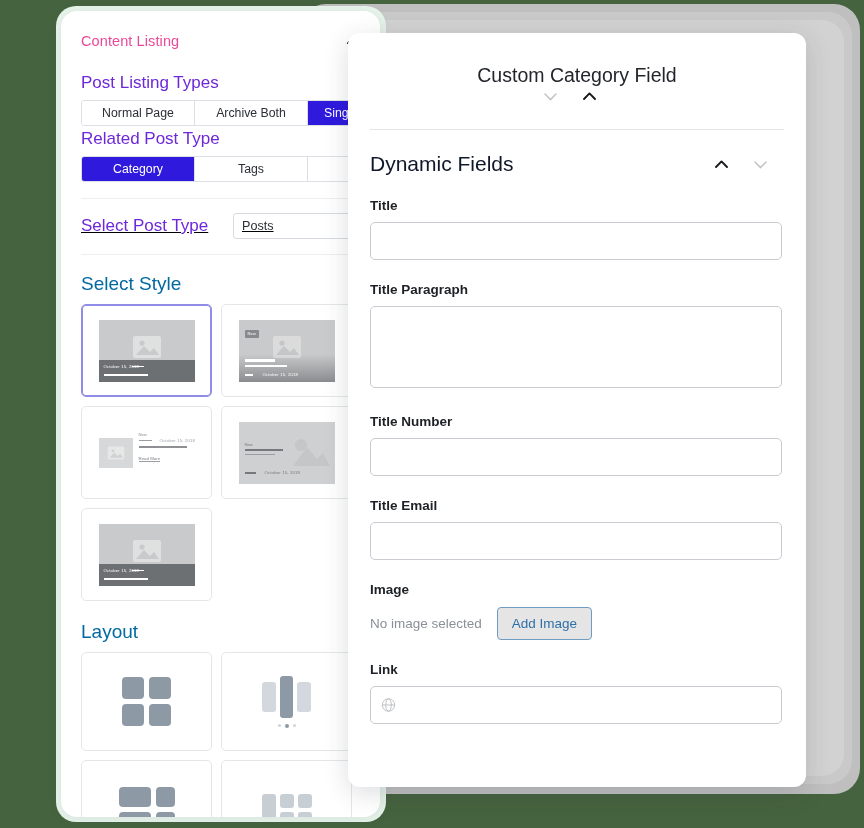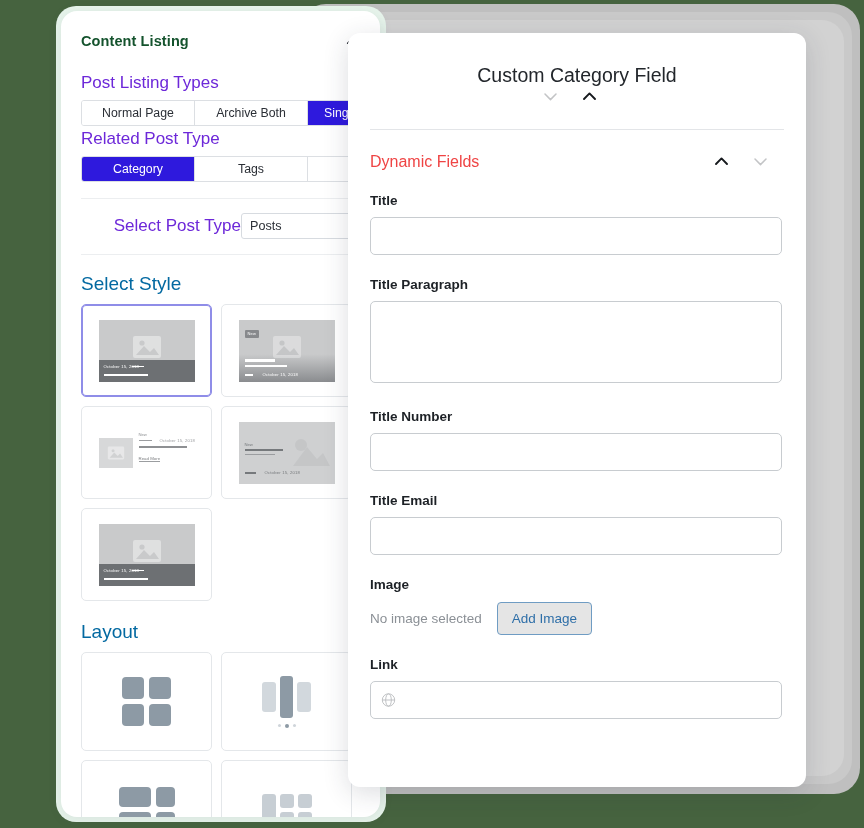--- a/index.html
+++ b/index.html
@@ -55,21 +55,21 @@
     box-shadow: 0 2px 14px rgba(60,70,90,.10);
     overflow: hidden;
   }
   .lp-scroll { position:absolute; inset:0; padding: 0 20px; }
 
   .section-header {
     display:flex; align-items:center; justify-content:space-between;
     padding: 22px 0 20px 0;
   }
   .section-header .title {
-    font-size: 14.5px; font-weight: 700; color:#14532d; letter-spacing:.1px;
+    font-size: 14.5px; font-weight: 400; color:#ec4899; letter-spacing:.1px;
   }
   .chev { width:16px; height:16px; display:block; }
 
   .field-label {
     font-size: 17px; color:#6d28d9; margin: 4px 0 7px 0;
   }
 
   
   .seg {
     display:flex; width: 340px;
@@ -81,22 +81,22 @@
     font-size: 12.3px; color:#2b2f36; border-right:1px solid #dcdfe3;
     background:#fff; cursor:pointer; white-space:nowrap;
   }
   .seg .opt:last-child { border-right:none; }
   .seg .opt.active { background:#2e19dd; color:#fff; }
   .seg.related { margin-bottom: 0; }
 
   .row-sep { height:1px; background:#eceef0; margin:16px 0 0 0; width:340px; }
 
   .inline-row {
-    display:flex; align-items:center; justify-content:flex-end;
-    margin: 14px 0 0 8px; width: 300px;
+    display:flex; align-items:center; justify-content:space-between;
+    margin: 14px 0 0 0; width: 300px; text-decoration: underline;
   }
   .select-box {
     position:relative; width: 148px; height: 26px;
     border:1px solid #d7dbe0; border-radius:3px; background:#fff;
     display:flex; align-items:center; padding: 0 8px;
     font-size:12.6px; color:#2b2f36;
   }
   .select-box .caret {
     position:absolute; right:7px; top:50%; transform:translateY(-50%);
     font-size: 9px; line-height:1; color:#1f2329;
@@ -172,21 +172,21 @@
   .rp-head .ctrls { display:flex; align-items:center; gap: 20px; padding-right:14px; }
   .chev-lg { width:19px; height:19px; display:block; cursor:pointer; }
   .chev-lg.muted { opacity:.28; }
 
   .rp-divider { height:1px; background:#e3e5e8; margin: 23px 0 0 0; }
 
   .rp-sub {
     display:flex; align-items:center; justify-content:space-between;
     padding: 22px 0 0 0;
   }
-  .rp-sub .t { font-size: 16px; color:#ef4444; }
+  .rp-sub .t { font-size: 21px; color:#0f172a; }
   .rp-sub .ctrls { display:flex; align-items:center; gap: 20px; padding-right:14px; }
 
   .f-label {
     font-size: 13.5px; font-weight:700; color:#1d2126; margin: 22px 0 9px 0;
   }
   .f-input {
     width: 412px; height: 38px;
     border:1px solid #c8ccd0; border-radius:5px; background:#fff;
     font-family:"Liberation Sans", sans-serif; font-size:13px; color:#22262b;
     padding: 0 11px; outline:none;

